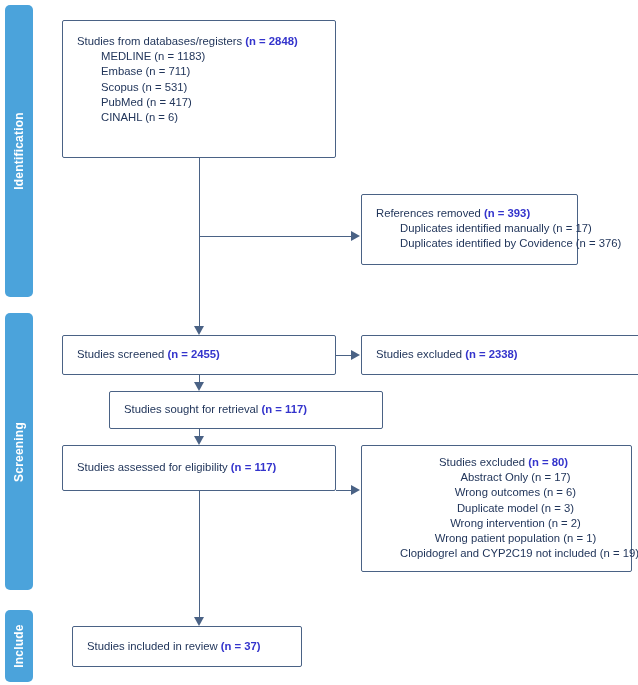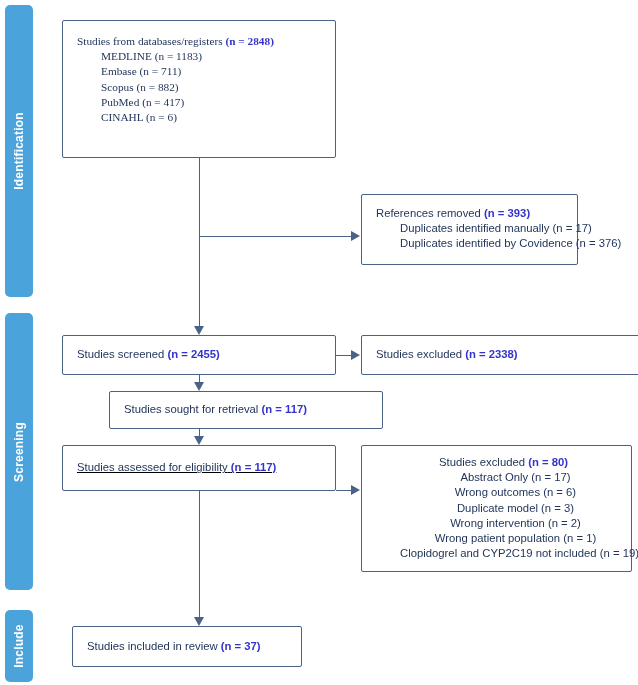--- a/index.html
+++ b/index.html
@@ -114,37 +114,37 @@
   </div>
 
   <div class="phase-bar" style="left:5px; top:313px; width:28px; height:277px;">
     <span class="phase-label">Screening</span>
   </div>
 
   <div class="phase-bar" style="left:5px; top:610px; width:28px; height:72px;">
     <span class="phase-label">Include</span>
   </div>
 
-  <div class="box" style="left:62px; top:20px; width:274px; height:138px;font-family:Liberation Serif, serif;">
+  <div class="box" style="left:62px; top:20px; width:274px; height:138px;">
     <div class="box-inner pad-top">
       <div class="line">
         <span>Studies from databases/registers</span>
         <span class="count">(n = 2848)</span>
       </div>
       <div class="line indent">
         <span>MEDLINE</span>
         <span class="count">(n = 1183)</span>
       </div>
       <div class="line indent">
         <span>Embase</span>
         <span class="count">(n = 711)</span>
       </div>
       <div class="line indent">
         <span>Scopus</span>
-        <span class="count">(n = 882)</span>
+        <span class="count">(n = 531)</span>
       </div>
       <div class="line indent">
         <span>PubMed</span>
         <span class="count">(n = 417)</span>
       </div>
       <div class="line indent">
         <span>CINAHL</span>
         <span class="count">(n = 6)</span>
       </div>
     </div>
@@ -187,21 +187,21 @@
 
   <div class="box" style="left:62px; top:391px; width:274px; height:38px;margin-left:47px;">
     <div class="box-inner">
       <div class="line">
         <span>Studies sought for retrieval</span>
         <span class="count">(n = 117)</span>
       </div>
     </div>
   </div>
 
-  <div class="box" style="left:62px; top:445px; width:274px; height:46px;text-decoration:underline;">
+  <div class="box" style="left:62px; top:445px; width:274px; height:46px;">
     <div class="box-inner">
       <div class="line">
         <span>Studies assessed for eligibility</span>
         <span class="count">(n = 117)</span>
       </div>
     </div>
   </div>
 
   <div class="box" style="left:361px; top:445px; width:271px; height:127px;">
     <div class="box-inner pad-top" style="padding-top:9px;text-align:center;">

